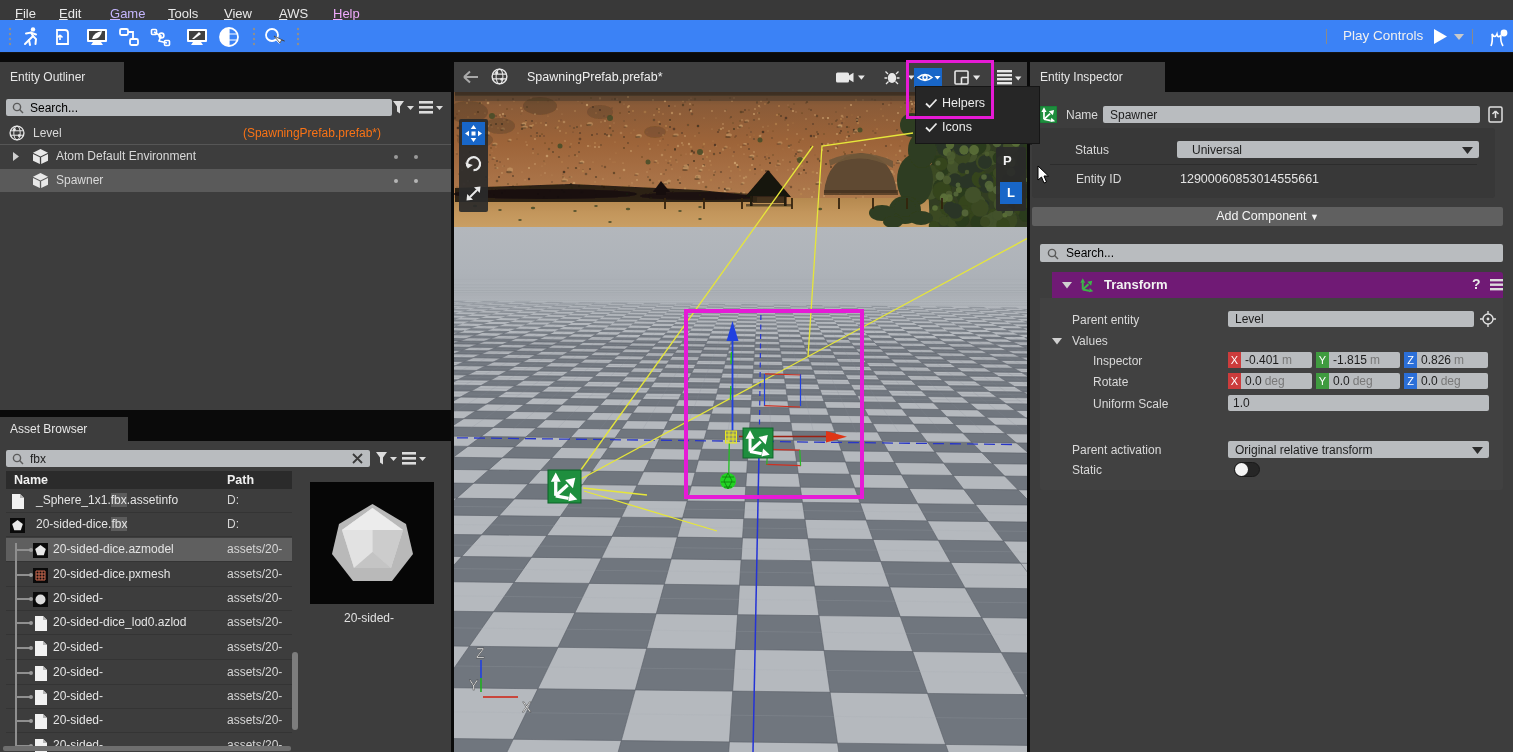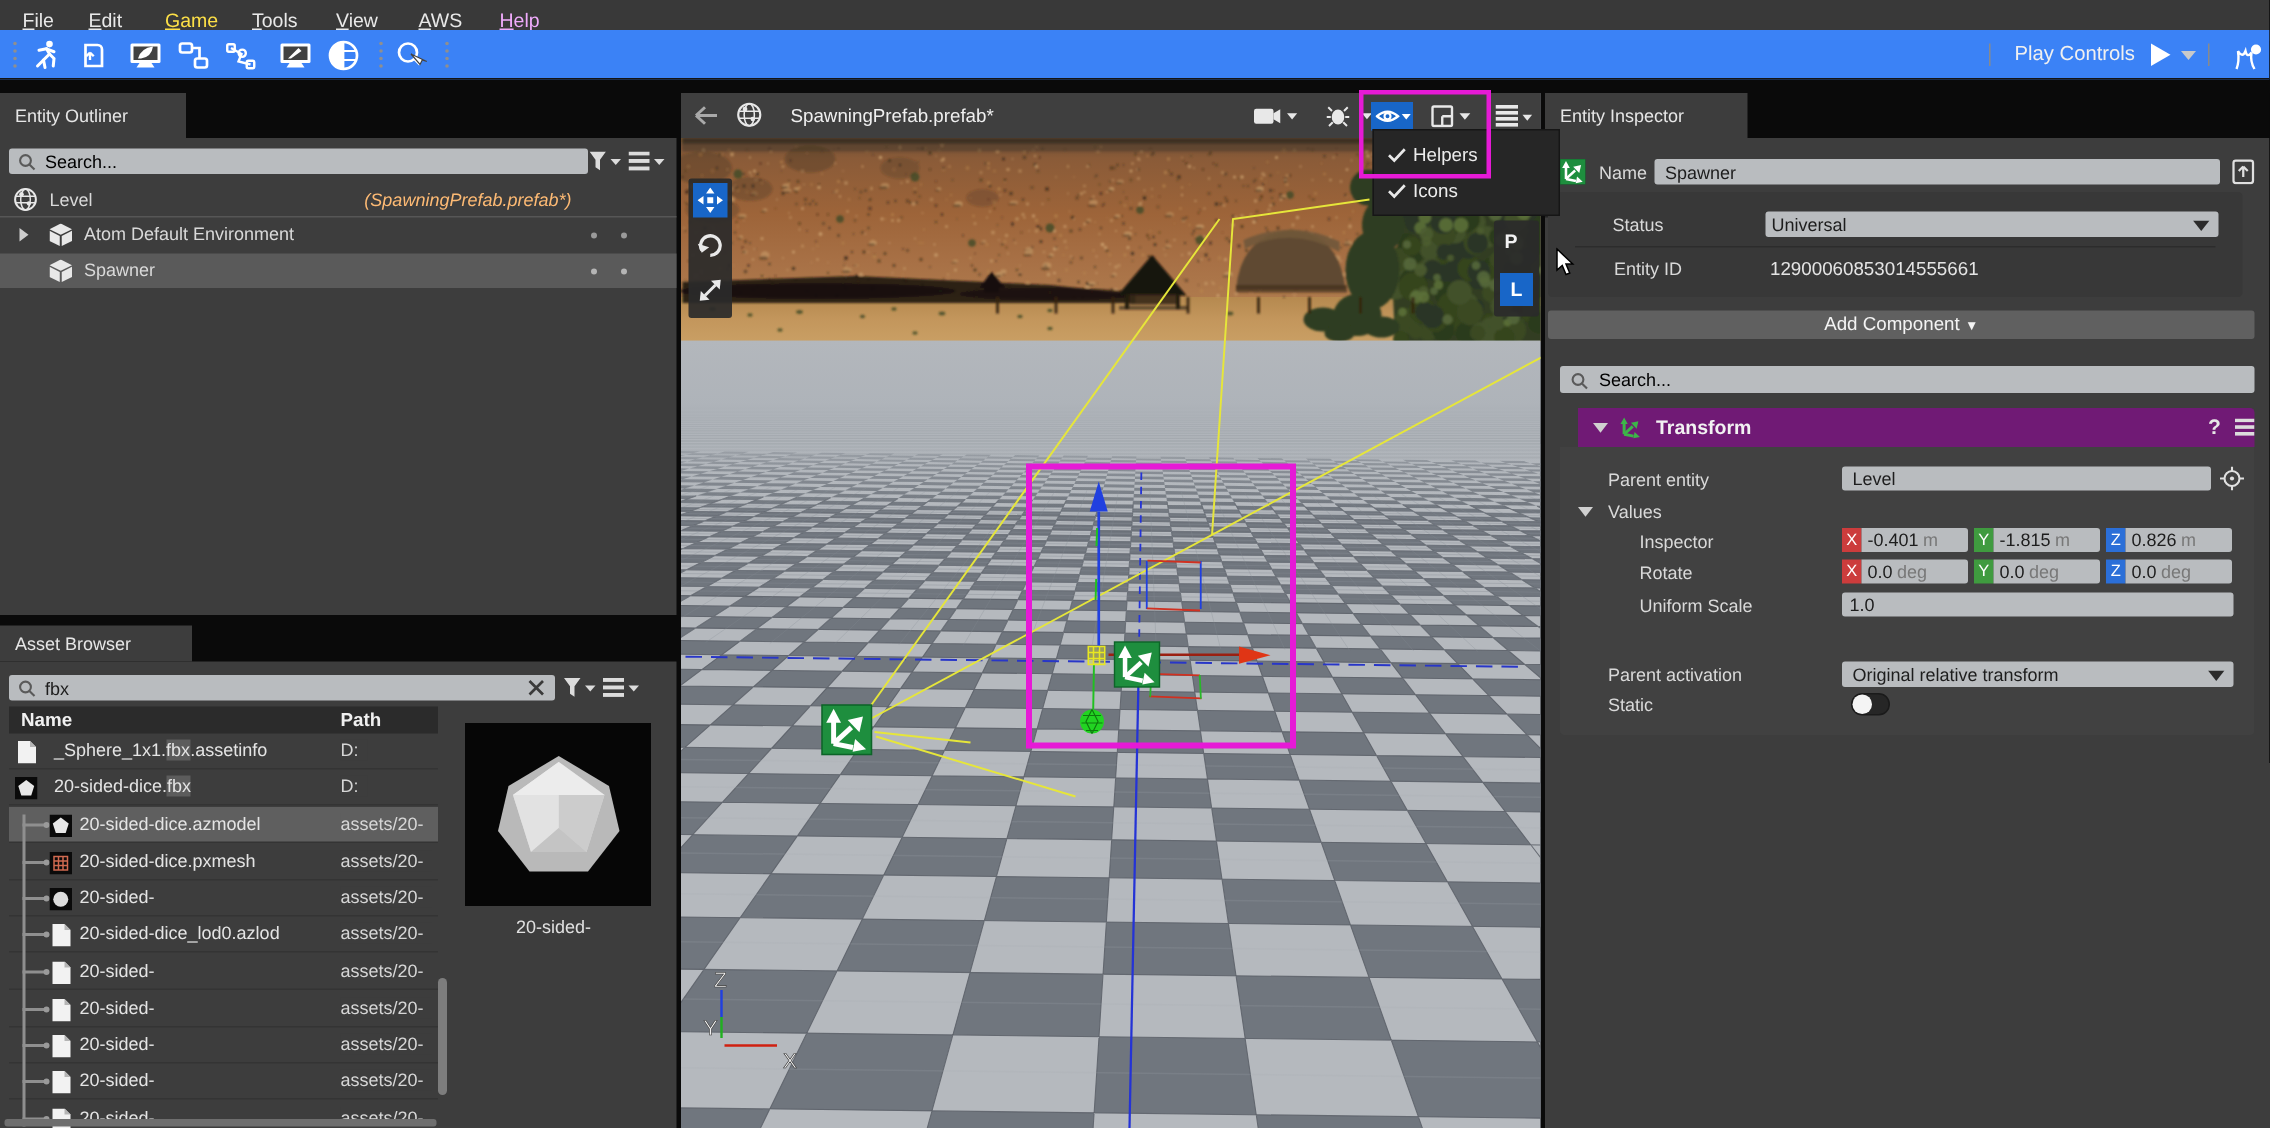--- a/index.html
+++ b/index.html
@@ -5,21 +5,21 @@
 .ab{position:absolute}
 .tab{background:#3d3d3d;color:#e6e6e6;font-size:12px;display:flex;align-items:center;padding-left:10px}
 .field{background:#b9bcbf;border-radius:2px;color:#1d1d1d;font-size:12px;display:flex;align-items:center}
 .ph{color:#000000}
 .lbl{color:#d9d9d9;font-size:12px}
 svg{display:block}
 </style></head><body>
 <div class="ab" style="left:0;top:0;width:1513px;height:27px;background:#393939;border-bottom:1px solid #191919">
     <span style="position:absolute;left:15px;top:6px;color:#e9e9e9;font-size:13px"><span style="text-decoration:underline">F</span>ile</span>
     <span style="position:absolute;left:59px;top:6px;color:#e9e9e9;font-size:13px"><span style="text-decoration:underline">E</span>dit</span>
-    <span style="position:absolute;left:110px;top:6px;color:#fde047;font-size:13px"><span style="text-decoration:underline">G</span>ame</span>
+    <span style="position:absolute;left:110px;top:6px;color:#c4b5fd;font-size:13px"><span style="text-decoration:underline">G</span>ame</span>
     <span style="position:absolute;left:168px;top:6px;color:#e9e9e9;font-size:13px"><span style="text-decoration:underline">T</span>ools</span>
     <span style="position:absolute;left:224px;top:6px;color:#e9e9e9;font-size:13px"><span style="text-decoration:underline">V</span>iew</span>
     <span style="position:absolute;left:279px;top:6px;color:#e9e9e9;font-size:13px"><span style="text-decoration:underline">A</span>WS</span>
     <span style="position:absolute;left:333px;top:6px;color:#f0abfc;font-size:13px"><span style="text-decoration:underline">H</span>elp</span>
   </div>
 <div class="ab" style="left:0;top:20px;width:1513px;height:33px;background:#3b82f6;border-bottom:1px solid #141414">
     <svg class="ab" style="left:8px;top:7px" width="4" height="20">
       <g fill="#8f8f8f">
         <circle cx="2" cy="2" r="1.2"></circle>
         <circle cx="2" cy="7" r="1.2"></circle>
@@ -137,21 +137,21 @@
       <svg class="ab" style="left:9px;top:3px" width="16" height="16" viewBox="0 0 18 18">
         <g stroke="#e8e8e8" fill="none">
           <circle cx="9" cy="9" r="7.8" stroke-width="1.5"></circle>
           <ellipse cx="9" cy="9" rx="3.6" ry="7.8" stroke-width="1.1"></ellipse>
           <path d="M1.6 6.5 H16.4 M1.6 11.5 H16.4" stroke-width="1.1"></path>
         </g>
         <circle cx="6" cy="5" r="1.7" fill="#e8e8e8"></circle>
         <circle cx="11.5" cy="12" r="1.6" fill="#e8e8e8"></circle>
       </svg>
       <span class="lbl ab" style="left:33px;top:4px">Level</span>
-      <span class="ab" style="right:70px;top:4px;color:#fdba74;font-size:12px;font-style:italic">(SpawningPrefab.prefab*)</span>
+      <span class="ab" style="right:70px;top:4px;color:#f97316;font-size:12px;">(SpawningPrefab.prefab*)</span>
     </div>
     <div class="ab" style="left:0;top:54px;width:451px;height:22px">
       <svg class="ab" style="left:12px;top:6px" width="8" height="10">
         <path d="M1 0 L7 4.5 L1 9 Z" fill="#cfcfcf"></path>
       </svg>
       <svg class="ab" style="left:33px;top:3px" width="15" height="15" viewBox="0 0 16 16">
         <g fill="#e8e8e8">
           <path d="M8 0 L16 4 L8 8 L0 4 Z"></path>
           <path d="M0 5.2 L7.3 8.8 V16 L0 12.4 Z"></path>
           <path d="M16 5.2 L8.7 8.8 V16 L16 12.4 Z"></path>
@@ -1721,21 +1721,21 @@
     <span class="lbl ab" style="left:36px;top:16px">Name</span>
     <div class="field ab" style="left:73px;top:14px;width:377px;height:17px;padding-left:7px">Spawner</div>
     <svg class="ab" style="left:457px;top:14px" width="20" height="17">
       <g stroke="#e0e0e0" stroke-width="1.5" fill="none">
         <rect x="2" y="1" width="13" height="15" rx="1.5"></rect>
         <path d="M8.5 12 V5 M8.5 5 l-3 3 M8.5 5 l3 3"></path>
       </g>
     </svg>
     <div class="ab" style="left:2px;top:36px;width:463px;height:70px;background:#383838;border-radius:3px">
       <span class="lbl ab" style="left:43px;top:15px">Status</span>
-      <div class="field ab" style="left:145px;top:13px;width:302px;height:17px;padding-left:4px">Universal</div>
+      <div class="field ab" style="left:145px;top:13px;width:302px;height:17px;padding-left:15px">Universal</div>
       <svg class="ab" style="left:430px;top:19px" width="12" height="8">
         <path d="M0 0 h11 l-5.5 7 z" fill="#2b2b2b"></path>
       </svg>
       <div class="ab" style="left:18px;top:36px;width:427px;height:1px;background:#2c2c2c"></div>
       <span class="lbl ab" style="left:44px;top:44px">Entity ID</span>
       <span class="ab" style="left:148px;top:44px;color:#e4e4e4;font-size:12.5px">12900060853014555661</span>
     </div>
     <div class="ab" style="left:2px;top:115px;width:471px;height:19px;background:#606060;border-radius:2px;color:#f4f4f4;font-size:12.5px;text-align:center;line-height:19px">Add Component <span style="font-size:9px">▼</span></div>
     <div class="field ab" style="left:10px;top:152px;width:463px;height:18px;padding-left:26px">
       <span class="ph">Search...</span>

